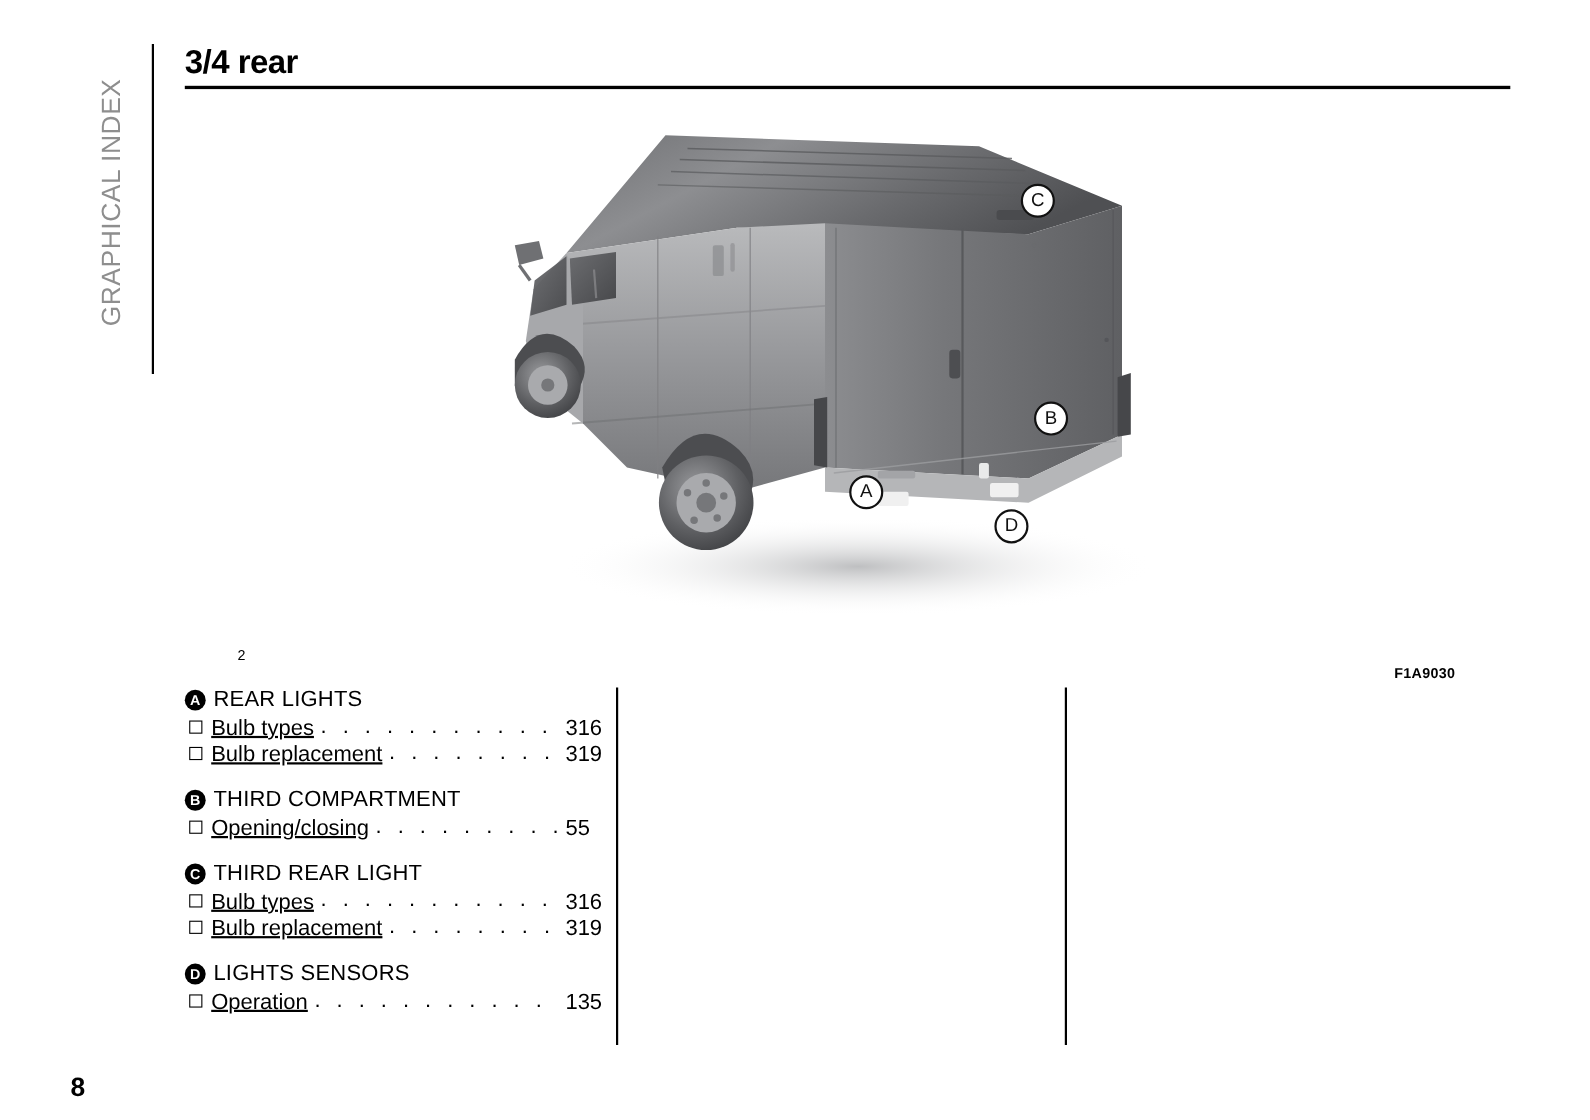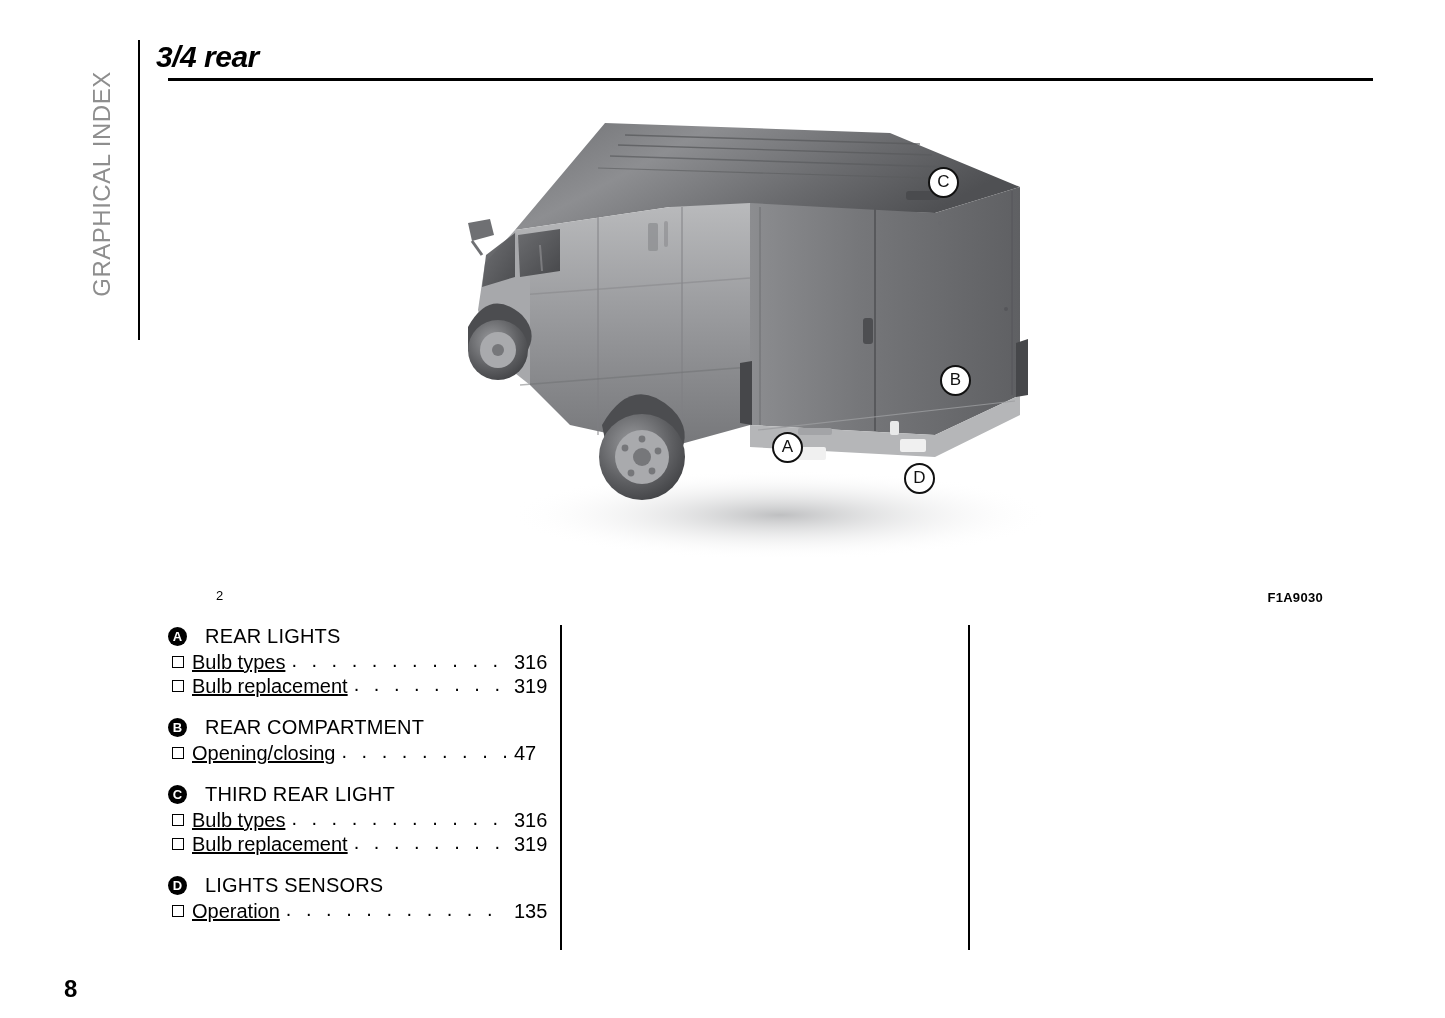--- a/index.html
+++ b/index.html
@@ -41,26 +41,25 @@
     left: 138px;
     top: 40px;
     width: 2px;
     height: 300px;
     background: #000;
   }
 
   
   .page-title {
     position: absolute;
-    left: 156px;
+    left: 168px;
     top: 40px;
     font-size: 30px;
     font-weight: bold;
     letter-spacing: -0.5px;
-    font-style: italic;
   }
   .header-rule {
     position: absolute;
     left: 168px;
     top: 78px;
     width: 1205px;
     height: 3px;
     background: #000;
   }
 
@@ -91,21 +90,21 @@
   
   .fig-number {
     position: absolute;
     left: 216px;
     top: 588px;
     font-size: 13px;
   }
   .fig-code {
     position: absolute;
     right: 122px;
-    top: 590px;
+    top: 604px;
     font-size: 13px;
     font-weight: bold;
     letter-spacing: 0.3px;
   }
 
   
   .columns {
     position: absolute;
     left: 168px;
     top: 625px;
@@ -144,21 +143,21 @@
     border-radius: 50%;
     background: #000;
     color: #fff;
     font-size: 13px;
     line-height: 19px;
     text-align: center;
     margin-right: 7px;
     font-weight: bold;
     flex: none;
   }
-  .group-title { letter-spacing: 0.2px; margin-left: 11px; }
+  .group-title { letter-spacing: 0.2px; }
 
   .row {
     display: flex;
     align-items: baseline;
     font-size: 20px;
     line-height: 24px;
   }
   .sq {
     flex: none;
     width: 10px;
@@ -343,27 +342,27 @@
         <span class="sq"></span>
         <span class="row-label">Bulb replacement</span>
         <span class="dots">. . . . . . . . .</span>
         <span class="page-num">319</span>
       </div>
     </div>
 
     <div class="group">
       <div class="group-head">
         <span class="badge">B</span>
-        <span class="group-title">REAR COMPARTMENT</span>
+        <span class="group-title">THIRD COMPARTMENT</span>
       </div>
       <div class="row">
         <span class="sq"></span>
         <span class="row-label">Opening/closing</span>
         <span class="dots">. . . . . . . . . . .</span>
-        <span class="page-num">47</span>
+        <span class="page-num">55</span>
       </div>
     </div>
 
     <div class="group">
       <div class="group-head">
         <span class="badge">C</span>
         <span class="group-title">THIRD REAR LIGHT</span>
       </div>
       <div class="row">
         <span class="sq"></span>

